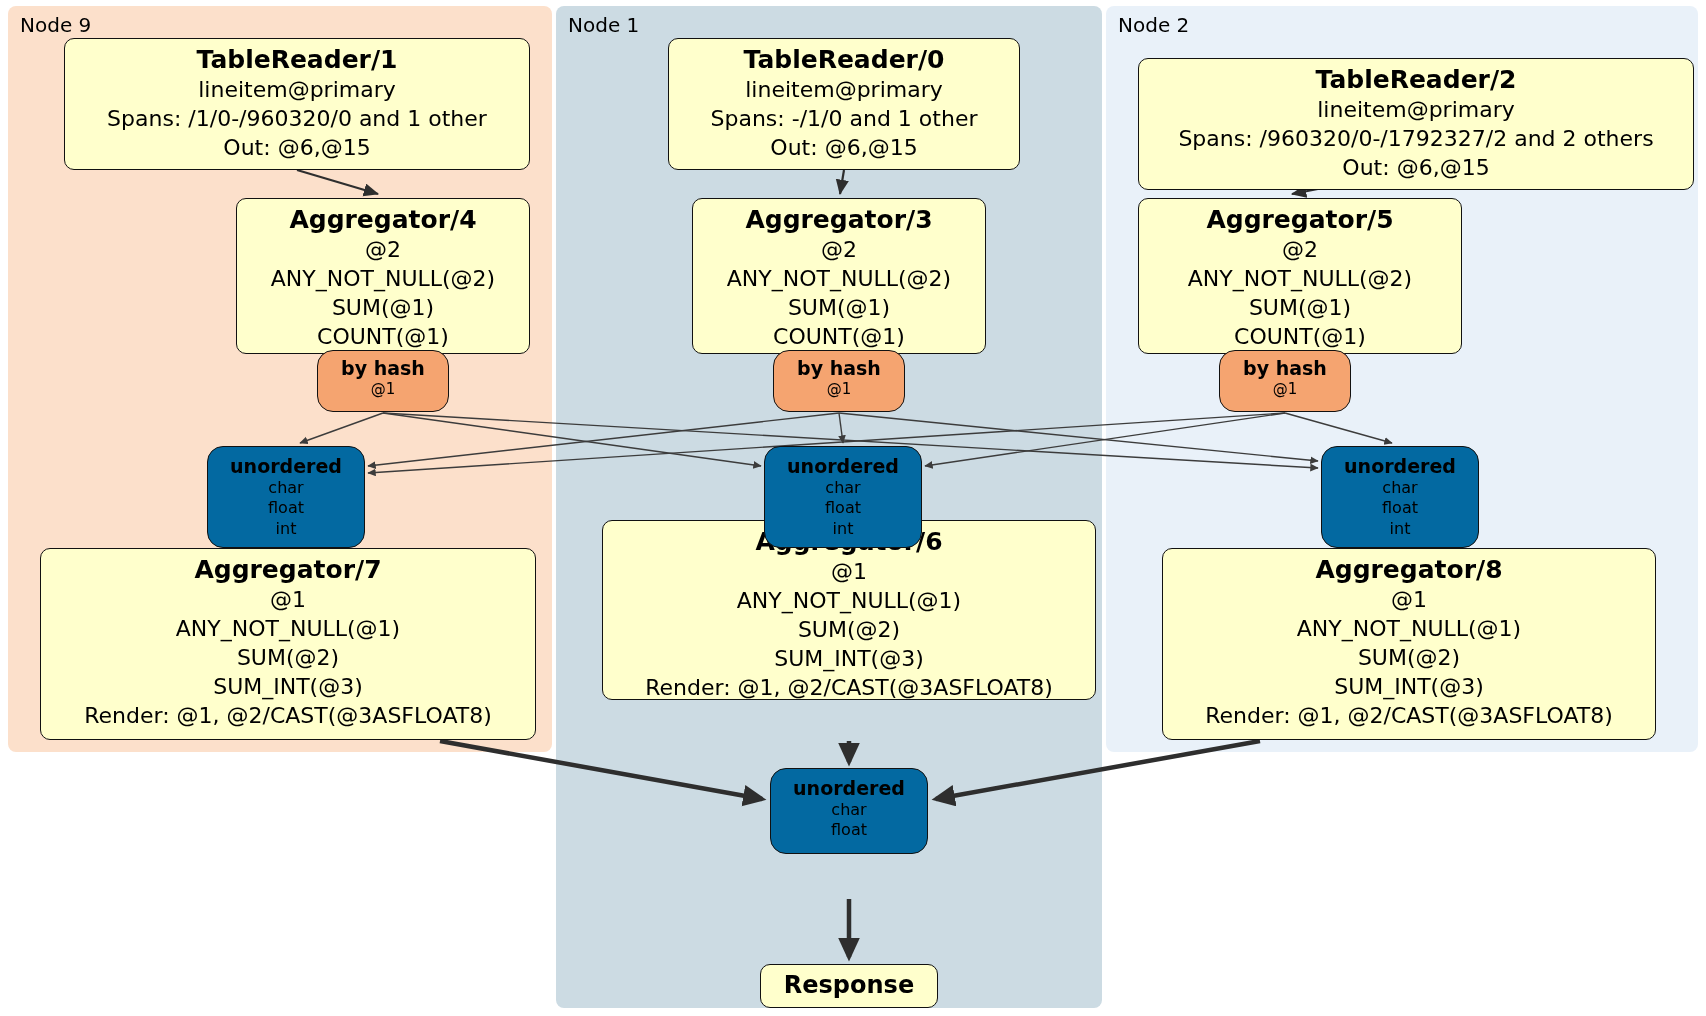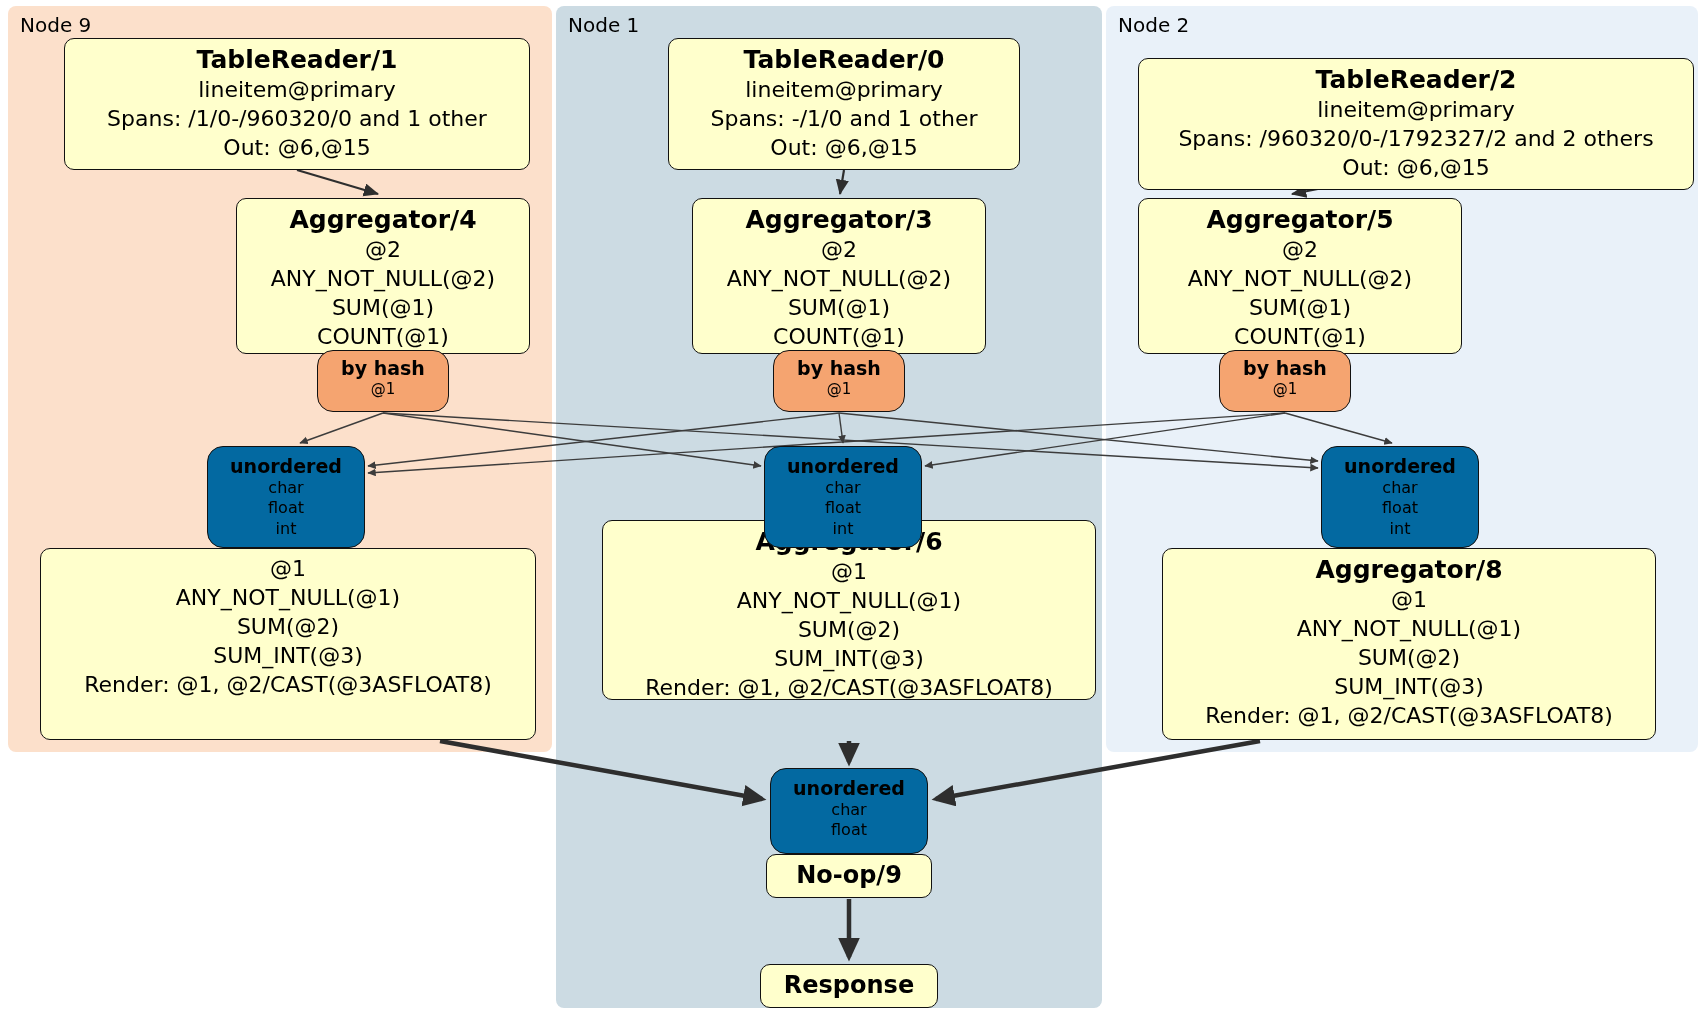--- a/index.html
+++ b/index.html
@@ -226,20 +226,21 @@
     <div class="sync-col">int</div>
   </div>
   <div class="sync" id="sync2">
     <div class="sync-title">unordered</div>
     <div class="sync-col">char</div>
     <div class="sync-col">float</div>
     <div class="sync-col">int</div>
   </div>
 
   <div class="box" id="agg7">
+    <div class="box-title">Aggregator/7</div>
     <div class="box-line">@1</div>
     <div class="box-line">ANY_NOT_NULL(@1)</div>
     <div class="box-line">SUM(@2)</div>
     <div class="box-line">SUM_INT(@3)</div>
     <div class="box-line">Render: @1, @2/CAST(@3ASFLOAT8)</div>
   </div>
   <div class="box" id="agg6">
     <div class="box-title">Aggregator/6</div>
     <div class="box-line">@1</div>
     <div class="box-line">ANY_NOT_NULL(@1)</div>
@@ -255,21 +256,18 @@
     <div class="box-line">SUM_INT(@3)</div>
     <div class="box-line">Render: @1, @2/CAST(@3ASFLOAT8)</div>
   </div>
 
   <div class="sync" id="finalsync">
     <div class="sync-title">unordered</div>
     <div class="sync-col">char</div>
     <div class="sync-col">float</div>
   </div>
 
-  <div class="box small-box" id="noop">
-    <div class="box-title">No-op/9</div>
-  </div>
 
   <div class="box small-box" id="response">
     <div class="box-title">Response</div>
   </div>
 
 </div>
 
 </body></html>

